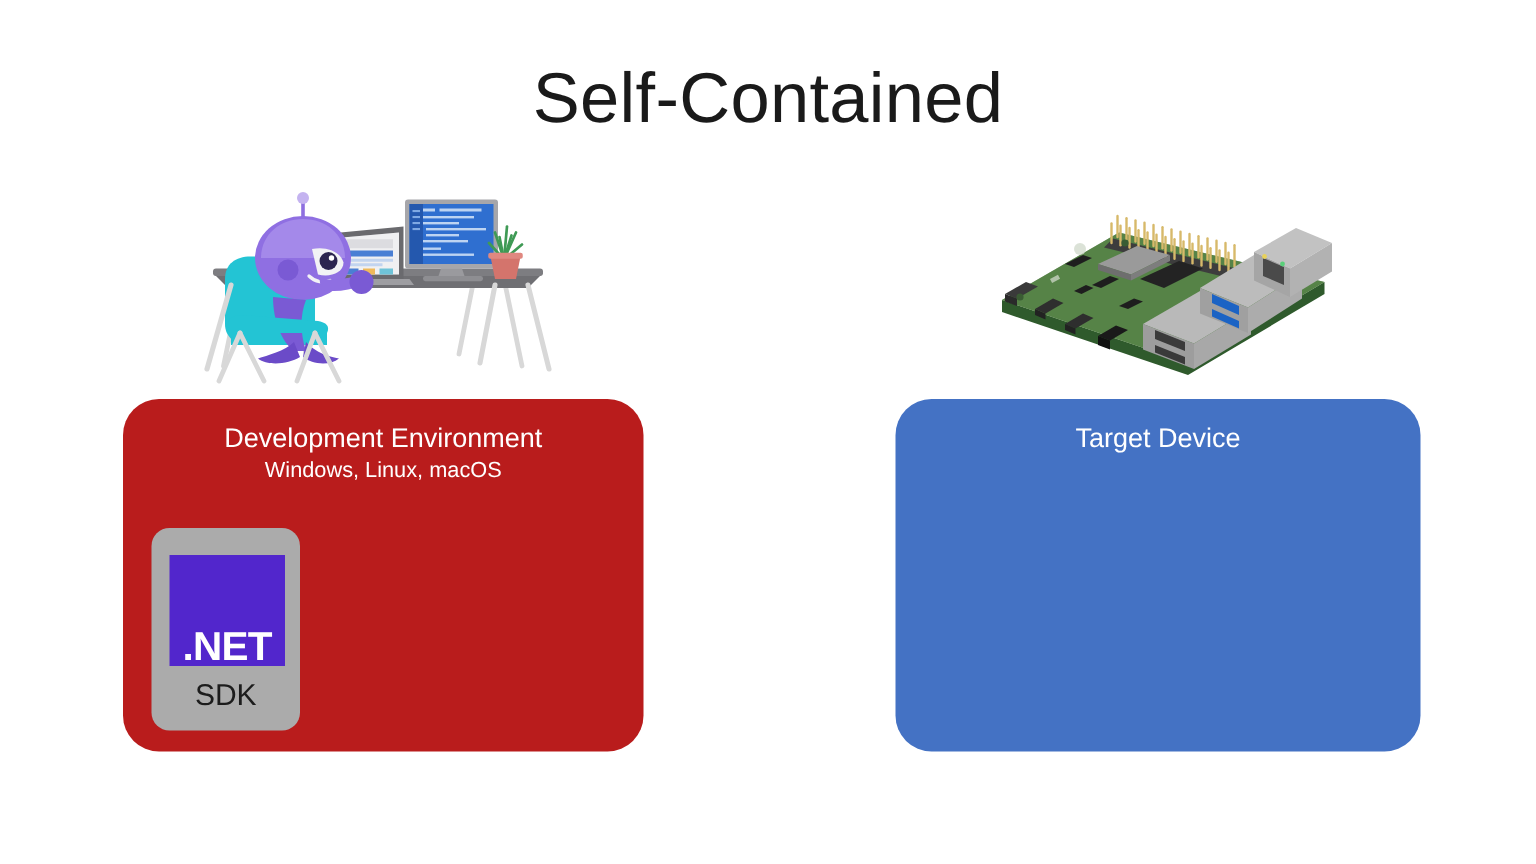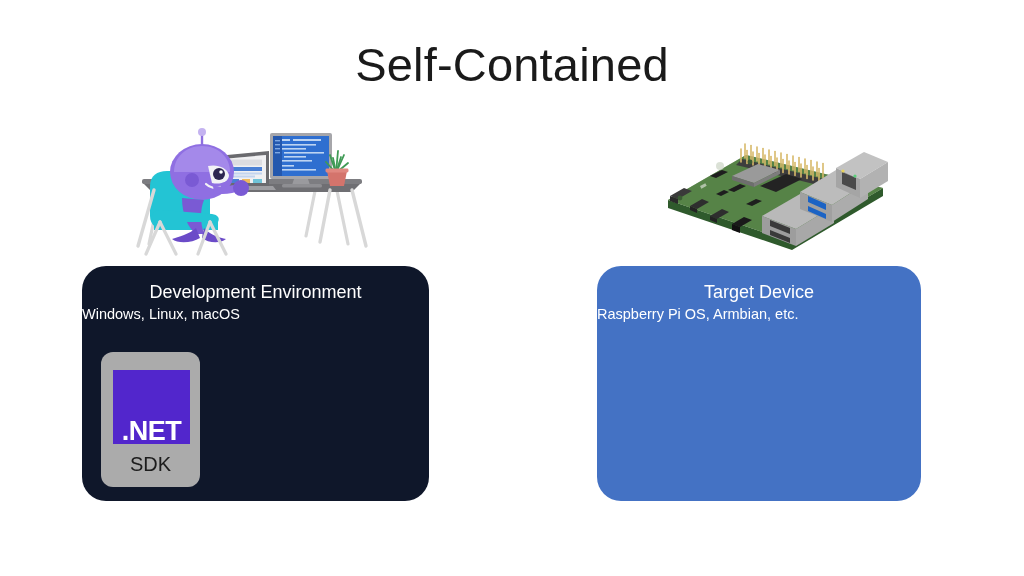--- a/index.html
+++ b/index.html
@@ -37,36 +37,37 @@
     line-height: 1.15;
   }
 
   
   .panel {
     position: absolute;
     border-radius: 24px;
     box-sizing: border-box;
   }
   .panel-left  { left: 82px;  top: 266px; width: 347px; height: 235px; }
-  .panel-right { left: 597px; top: 266px; width: 324px; height: 235px; }
+  .panel-right { left: 597px; top: 266px; width: 350px; height: 235px; }
 
   .panel-heading {
     position: absolute;
     left: 0; right: 0;
     top: 15px;
     text-align: center;
     color: #ffffff;
     font-size: 18px;
     font-weight: 400;
     line-height: 1.25;
   }
   .panel-sub {
     position: absolute;
     left: 0; right: 0;
     top: 39px;
+    text-align: center;
     color: #ffffff;
     font-size: 14.5px;
     font-weight: 400;
     line-height: 1.25;
   }
 
   
   .sdk-card {
     position: absolute;
     left: 101px;
@@ -351,30 +352,29 @@
         <circle cx="205" cy="52" r="1.6" fill="#5ad07a"></circle>
       </g>
 
       <g fill="#3a5c33">
         <circle cx="30" cy="74" r="2.4"></circle>
         <circle cx="100" cy="38" r="2.4"></circle>
       </g>
     </svg>
   </div>
 
-  <div class="panel panel-left" style="background:#0f172a">
+  <div class="panel panel-left" style="background:#b91c1c">
     <div class="panel-heading">Development Environment</div>
     <div class="panel-sub">Windows, Linux, macOS</div>
   </div>
 
   <div class="sdk-card">
     <div class="dotnet-logo">
       <span>.NET</span>
     </div>
     <div class="sdk-label">SDK</div>
   </div>
 
   <div class="panel panel-right" style="background:#4472c4">
     <div class="panel-heading">Target Device</div>
-    <div class="panel-sub">Raspberry Pi OS, Armbian, etc.</div>
   </div>
 
 </div>
 
 </body></html>

